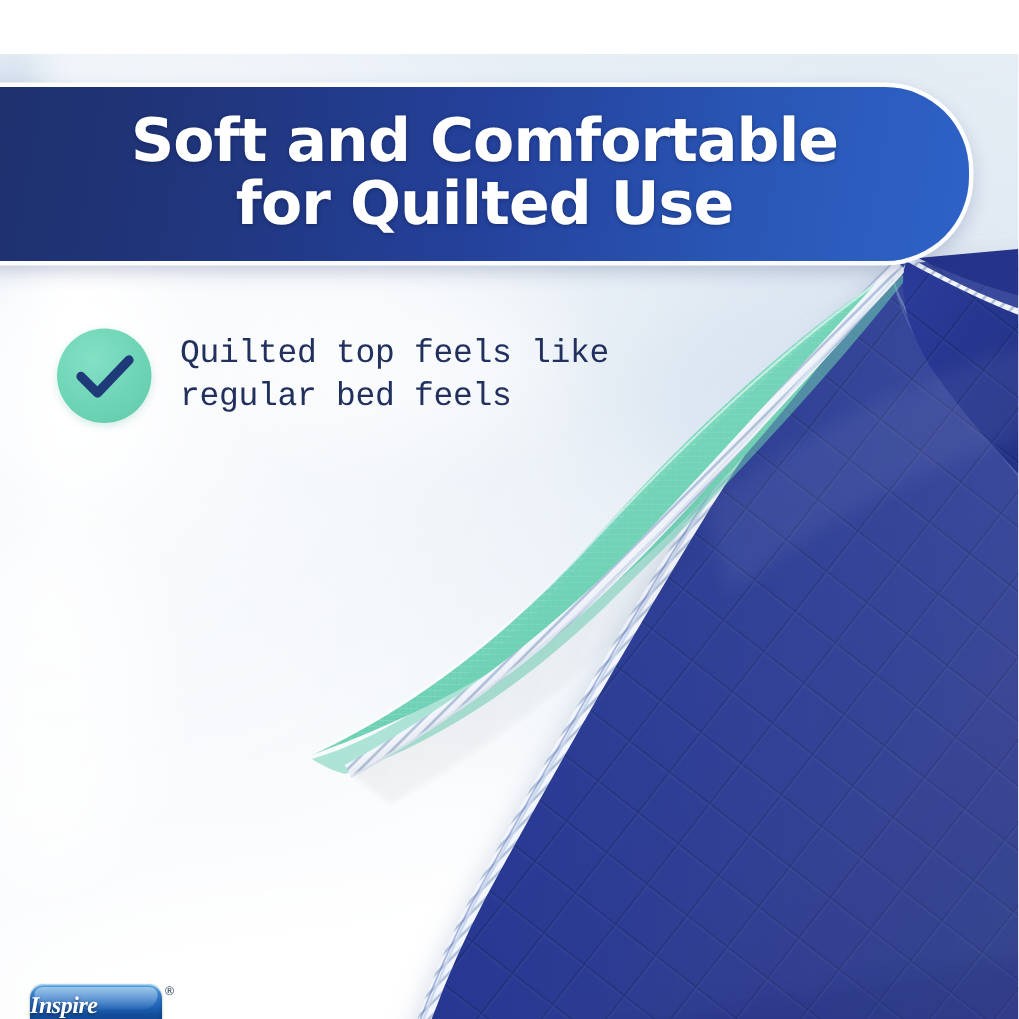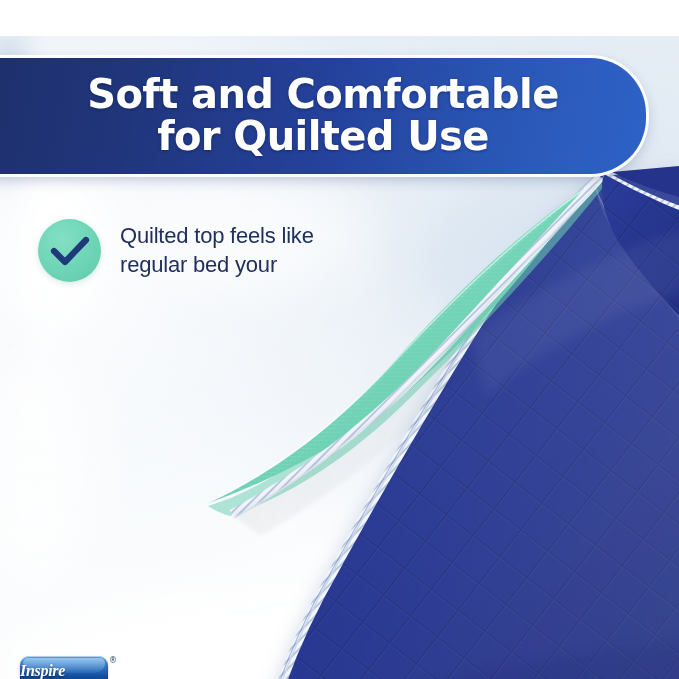--- a/index.html
+++ b/index.html
@@ -102,21 +102,21 @@
     box-shadow: 0 2px 6px rgba(70,160,135,0.22);
     display: flex;
     align-items: center;
     justify-content: center;
     margin-top: 0px;
   }
   .check-circle svg { display: block; }
   .bullet-text {
     margin-left: 19px;
     color: #21305d;
-    font-family: Liberation Sans, sans-serif;
+    font-family: Liberation Mono, monospace;
     font-size: 22px;
     line-height: 1.32;
     font-weight: normal;
     letter-spacing: -0.2px;
     padding-top: 2px;
   }
   .bullet-text span { display: block; white-space: nowrap; }
 
   
   .logo {
@@ -368,21 +368,21 @@
   <div class="bullets">
 
     <div class="bullet">
       <div class="check-circle">
         <svg width="40" height="32" viewBox="0 0 40 32" xmlns="http://www.w3.org/2000/svg">
           <path d="M4 16 L15 27 L36 5" fill="none" stroke="#1f3a78" stroke-width="6.2" stroke-linecap="round" stroke-linejoin="round"></path>
         </svg>
       </div>
       <div class="bullet-text">
         <span>Quilted top feels like</span>
-        <span>regular bed your</span>
+        <span>regular bed feels</span>
       </div>
     </div>
 
 
   </div>
 
   <div class="logo">
     <div class="logo-badge">
       <div class="logo-gloss"></div>
     </div>

